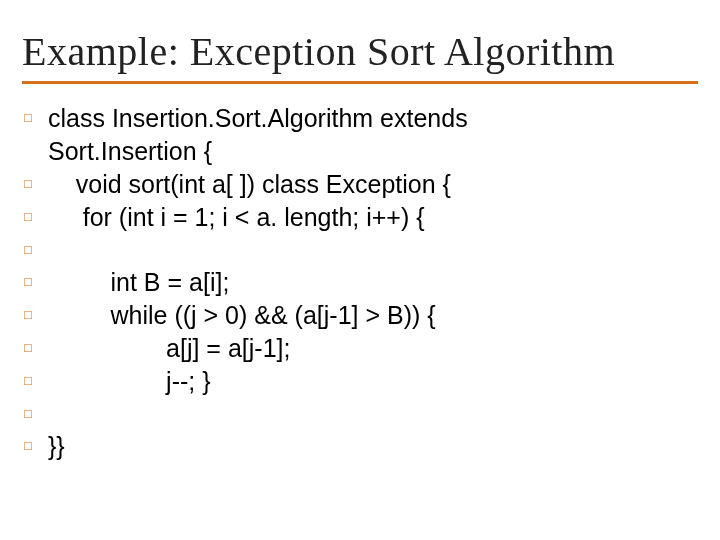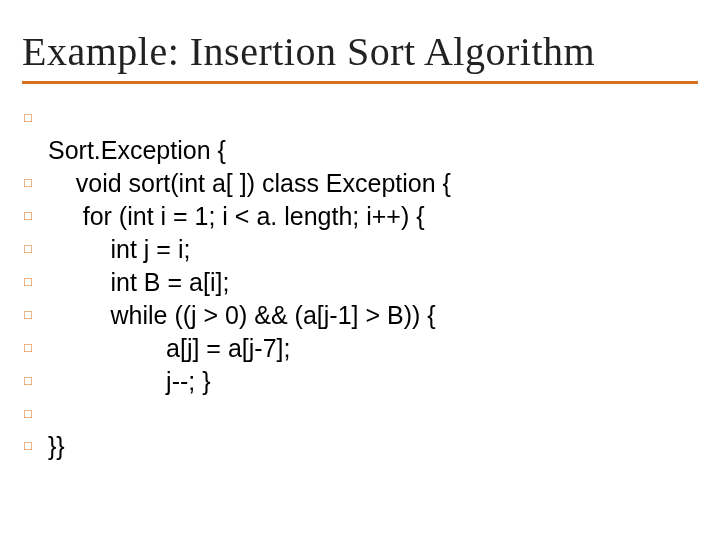--- a/index.html
+++ b/index.html
@@ -50,53 +50,53 @@
     padding-left: 2px;
   }
   .text {
     white-space: pre;
   }
 </style>
 </head>
 <body>
 
 <div class="slide">
-  <h1 class="title">Example: Insertion Sort Algorithm</h1>
+  <h1 class="title">Example: Exception Sort Algorithm</h1>
   <hr class="hr">
   <div class="body" id="body">
       <div class="row">
         <span class="bullet">□</span>
+        <span class="text">class Insertion.Sort.Algorithm extends</span>
       </div>
       <div class="row">
         <span class="bullet"></span>
-        <span class="text">Sort.Exception {</span>
+        <span class="text">Sort.Insertion {</span>
       </div>
       <div class="row">
         <span class="bullet">□</span>
         <span class="text">    void sort(int a[ ]) class Exception {</span>
       </div>
       <div class="row">
         <span class="bullet">□</span>
         <span class="text">     for (int i = 1; i &lt; a. length; i++) {</span>
       </div>
       <div class="row">
         <span class="bullet">□</span>
-        <span class="text">         int j = i;</span>
       </div>
       <div class="row">
         <span class="bullet">□</span>
         <span class="text">         int B = a[i];</span>
       </div>
       <div class="row">
         <span class="bullet">□</span>
         <span class="text">         while ((j &gt; 0) &amp;&amp; (a[j-1] &gt; B)) {</span>
       </div>
       <div class="row">
         <span class="bullet">□</span>
-        <span class="text">                 a[j] = a[j-7];</span>
+        <span class="text">                 a[j] = a[j-1];</span>
       </div>
       <div class="row">
         <span class="bullet">□</span>
         <span class="text">                 j--; }</span>
       </div>
       <div class="row">
         <span class="bullet">□</span>
       </div>
       <div class="row">
         <span class="bullet">□</span>

